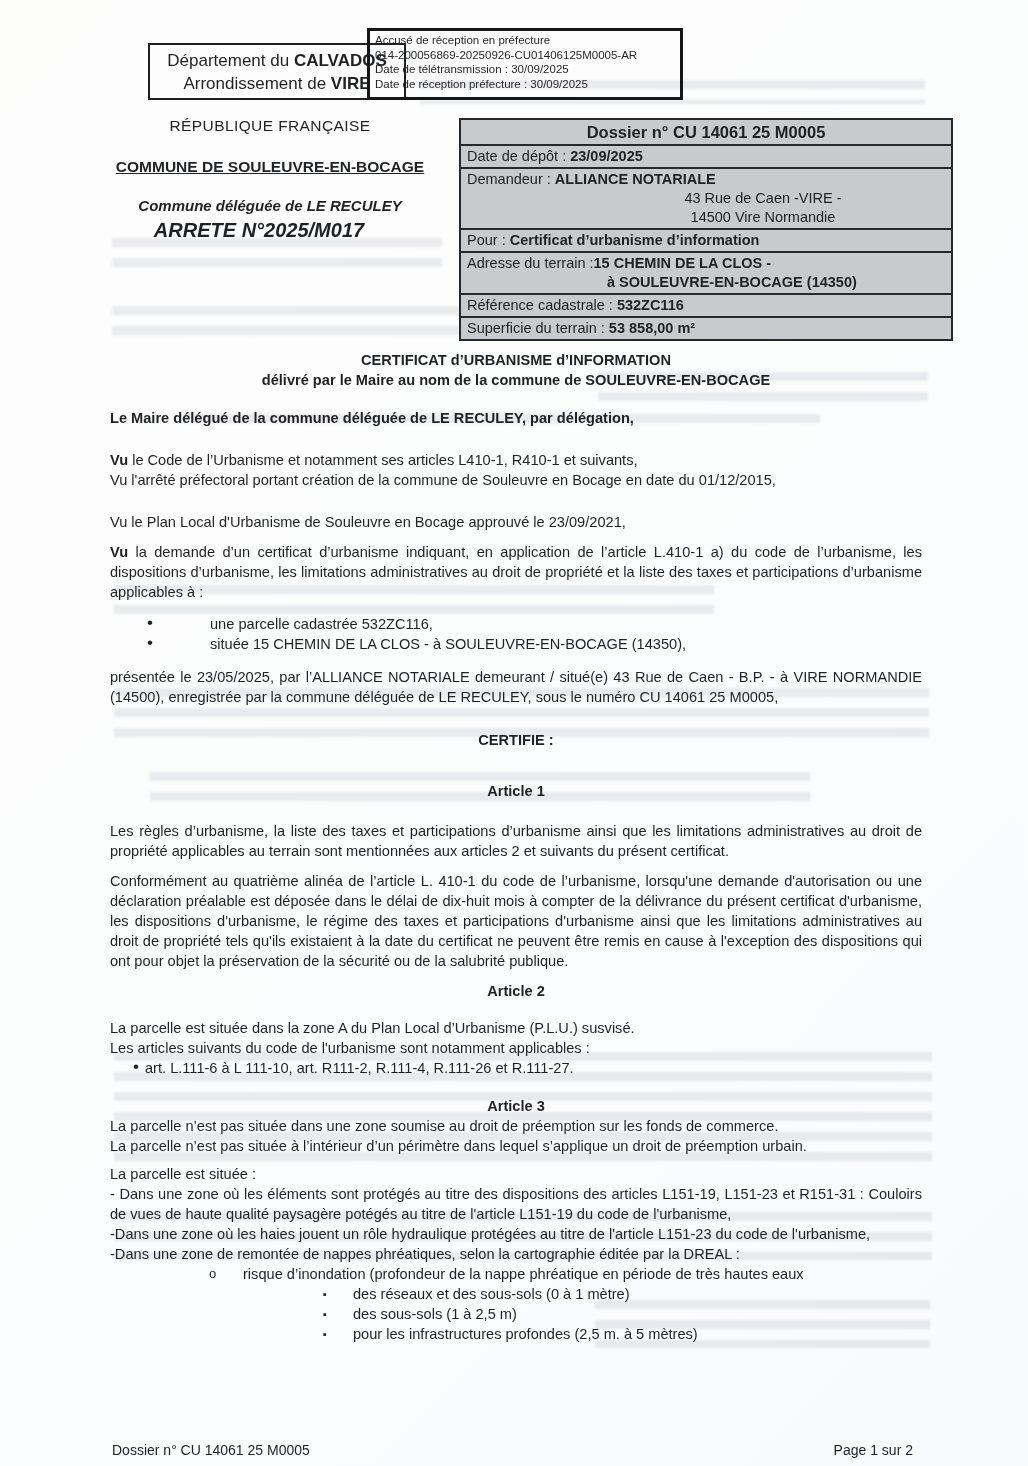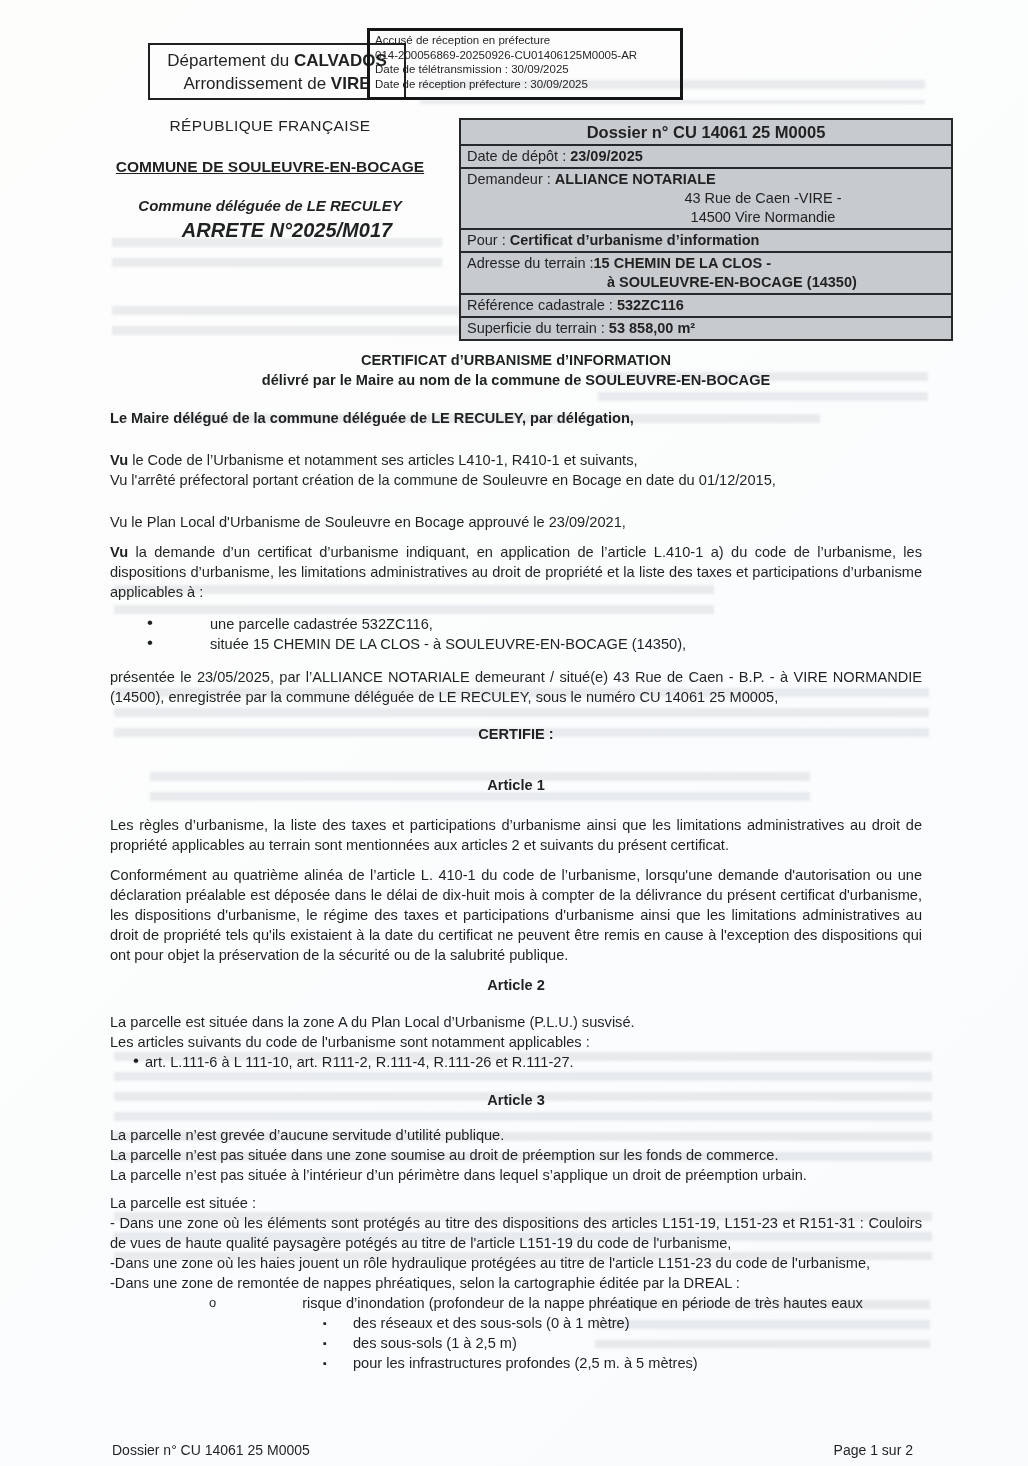--- a/index.html
+++ b/index.html
@@ -32,21 +32,21 @@
     position:absolute;left:367px;top:28px;width:305px;height:64px;
     border:3px solid #141618;
     padding:2px 0 0 5px;
     font-size:11.5px;line-height:14.5px;
     background:transparent;
     white-space:nowrap;
   }
   .republique{position:absolute;left:110px;top:117px;width:320px;text-align:center;font-size:15.5px;letter-spacing:.4px;}
   .commune{position:absolute;left:95px;top:158px;width:350px;text-align:center;font-size:15.5px;font-weight:bold;text-decoration:underline;}
   .deleguee{position:absolute;left:95px;top:197px;width:350px;text-align:center;font-size:15px;font-weight:bold;font-style:italic;}
-  .arrete{position:absolute;left:112px;top:219px;width:350px;text-align:center;font-size:20px;font-weight:bold;font-style:italic;}
+  .arrete{position:absolute;left:84px;top:219px;width:350px;text-align:center;font-size:20px;font-weight:bold;font-style:italic;}
   
   table.dossier{
     position:absolute;left:459px;top:118px;width:494px;
     border-collapse:collapse;
     font-size:14.5px;line-height:19px;
   }
   table.dossier td{
     background:#c7cbce;
     border:2px solid #26292c;
     padding:1px 6px;
@@ -62,21 +62,21 @@
     font-size:14.6px;line-height:20px;
   }
   .body p{margin:0;}
   .just{text-align:justify;}
   .center{text-align:center;}
   .bold{font-weight:bold;}
   .b-parcel{position:relative;padding-left:100px;}
   .b-parcel::before{content:"•";position:absolute;left:37px;top:-1px;font-size:17px;}
   .b-art{position:relative;padding-left:35px;}
   .b-art::before{content:"•";position:absolute;left:23px;top:-1px;font-size:17px;}
-  .b-o{position:relative;padding-left:133px;text-align:center;}
+  .b-o{position:relative;padding-left:133px;}
   .b-o::before{content:"o";position:absolute;left:99px;font-size:13px;}
   .b-sq{position:relative;padding-left:243px;}
   .b-sq::before{content:"▪";position:absolute;left:213px;top:0px;font-size:11px;}
   
   .footer-left{position:absolute;left:112px;top:1442px;font-size:14px;}
   .footer-right{position:absolute;right:115px;top:1442px;font-size:14px;}
 </style>
 </head>
 <body>
 
@@ -155,33 +155,32 @@
 
     <p style="margin-top:22px;">Vu le Plan Local d'Urbanisme de Souleuvre en Bocage approuvé le 23/09/2021,</p>
 
     <p class="just" style="margin-top:10px;"><span class="bold">Vu</span><span> la demande d’un certificat d’urbanisme indiquant, en application de l’article L.410-1 a) du code de l’urbanisme, les dispositions d’urbanisme, les limitations administratives au droit de propriété et la liste des taxes et participations d’urbanisme applicables à :</span></p>
 
     <p class="b-parcel" style="margin-top:12px;">une parcelle cadastrée 532ZC116,</p>
     <p class="b-parcel">située 15 CHEMIN DE LA CLOS - à SOULEUVRE-EN-BOCAGE (14350),</p>
 
     <p class="just" style="margin-top:13px;">présentée le 23/05/2025, par l’ALLIANCE NOTARIALE  demeurant / situé(e) 43 Rue de Caen - B.P.  -  à VIRE NORMANDIE (14500), enregistrée par la commune déléguée de LE RECULEY, sous le numéro CU 14061 25 M0005,</p>
 
-    <p class="center bold" style="margin-top:17px;">CERTIFIE :</p>
+    <p class="center bold" style="margin-top:23px;">CERTIFIE :</p>
 
     <p class="center bold" style="margin-top:31px;">Article 1</p>
     <p class="just" style="margin-top:20px;">Les règles d’urbanisme, la liste des taxes et participations d’urbanisme ainsi que les limitations administratives au droit de propriété applicables au terrain sont mentionnées aux articles 2 et suivants du présent certificat.</p>
     <p class="just" style="margin-top:10px;">Conformément au quatrième alinéa de l’article L. 410-1 du code de l’urbanisme, lorsqu'une demande d'autorisation ou une déclaration préalable est déposée dans le délai de dix-huit mois à compter de la délivrance du présent certificat d'urbanisme, les dispositions d'urbanisme, le régime des taxes et participations d'urbanisme ainsi que les limitations administratives au droit de propriété tels qu'ils existaient à la date du certificat ne peuvent être remis en cause à l'exception des dispositions qui ont pour objet la préservation de la sécurité ou de la salubrité publique.</p>
 
     <p class="center bold" style="margin-top:10px;">Article 2</p>
     <p style="margin-top:17px;">La parcelle est située dans la zone A du Plan Local d’Urbanisme (P.L.U.) susvisé.</p>
     <p>Les articles suivants du code de l'urbanisme sont notamment applicables :</p>
     <p class="b-art">art. L.111-6 à L 111-10, art. R111-2, R.111-4, R.111-26 et R.111-27.</p>
 
     <p class="center bold" style="margin-top:18px;">Article 3</p>
-    <p style="margin-top:15px;">La parcelle n’est grevée d’aucune servitude d’utilité publique.</p>
     <p>La parcelle n’est pas située dans une zone soumise au droit de préemption sur les fonds de commerce.</p>
     <p>La parcelle n’est pas située à l’intérieur d’un périmètre dans lequel s’applique un droit de préemption urbain.</p>
     <p style="margin-top:8px;">La parcelle est située :</p>
     <p class="just">- Dans une zone où les éléments sont protégés au titre des dispositions des articles L151-19, L151-23 et R151-31 : Couloirs de vues de haute qualité paysagère potégés au titre de l'article L151-19 du code de l'urbanisme,</p>
     <p class="just">-Dans une zone où les haies jouent un rôle hydraulique protégées au titre de l'article L151-23 du code de l'urbanisme,</p>
     <p>-Dans une zone de remontée de nappes phréatiques, selon la cartographie éditée par la DREAL :</p>
     <p class="b-o">risque d’inondation (profondeur de la nappe phréatique en période de très hautes eaux</p>
     <p class="b-sq">des réseaux et des sous-sols (0 à 1 mètre)</p>
     <p class="b-sq">des sous-sols (1 à 2,5 m)</p>
     <p class="b-sq">pour les infrastructures profondes (2,5 m. à 5 mètres)</p>

